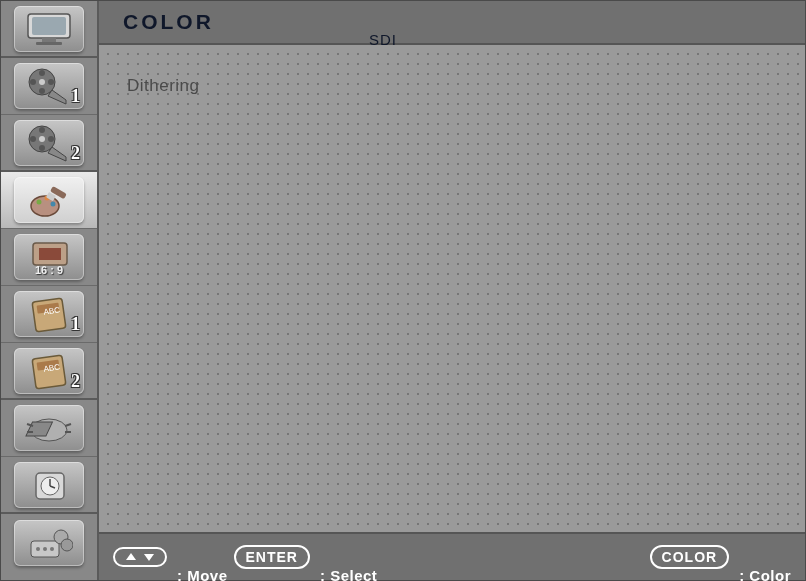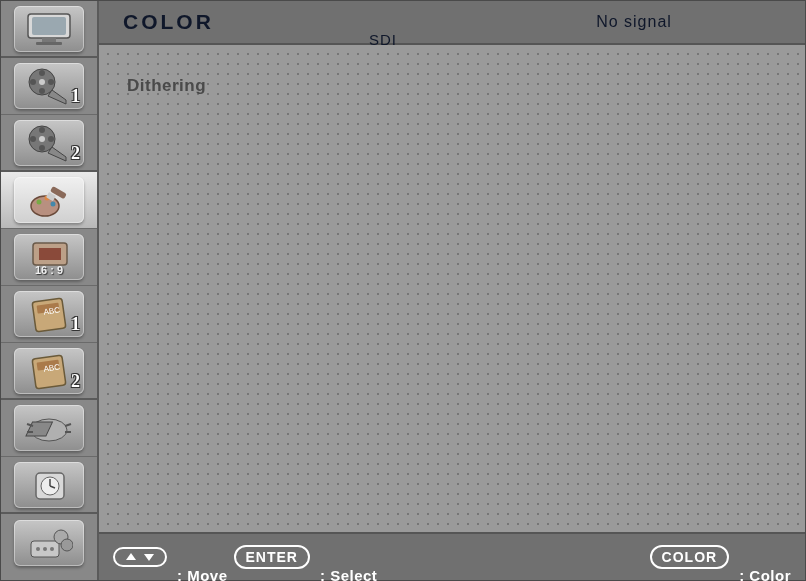--- a/index.html
+++ b/index.html
@@ -96,21 +96,21 @@
       background-size: 10px 10px;
       background-position: 4px 4px;
       padding: 24px 20px;
       border-bottom: 2px solid #555;
     }
     .row {
       display: flex;
       align-items: center;
       height: 34px;
       color: #4a4a4a;
-      font-weight: bold;
+      font-weight: normal;
       font-size: 17px;
     }
     .row .label { width: 320px; padding-left: 8px; letter-spacing: 0.5px;}
     .row .value { flex: 1; text-align: center; letter-spacing: 0.5px;}
     .footer {
       height: 46px;
       background: #707070;
       display: flex;
       align-items: center;
       color: #fff;
@@ -264,21 +264,20 @@
         </svg>
       </div>
     </div>
 
   </div>
 
   <div class="main">
     <div class="titlebar">
       <div class="menu-title">COLOR</div>
       <div class="source">SDI</div>
-      <div class="signal">No signal</div>
     </div>
 
     <div class="content">
       <div class="row">
         <div class="label">Dithering</div>
       </div>
     </div>
 
     <div class="footer">
       <div class="group">

